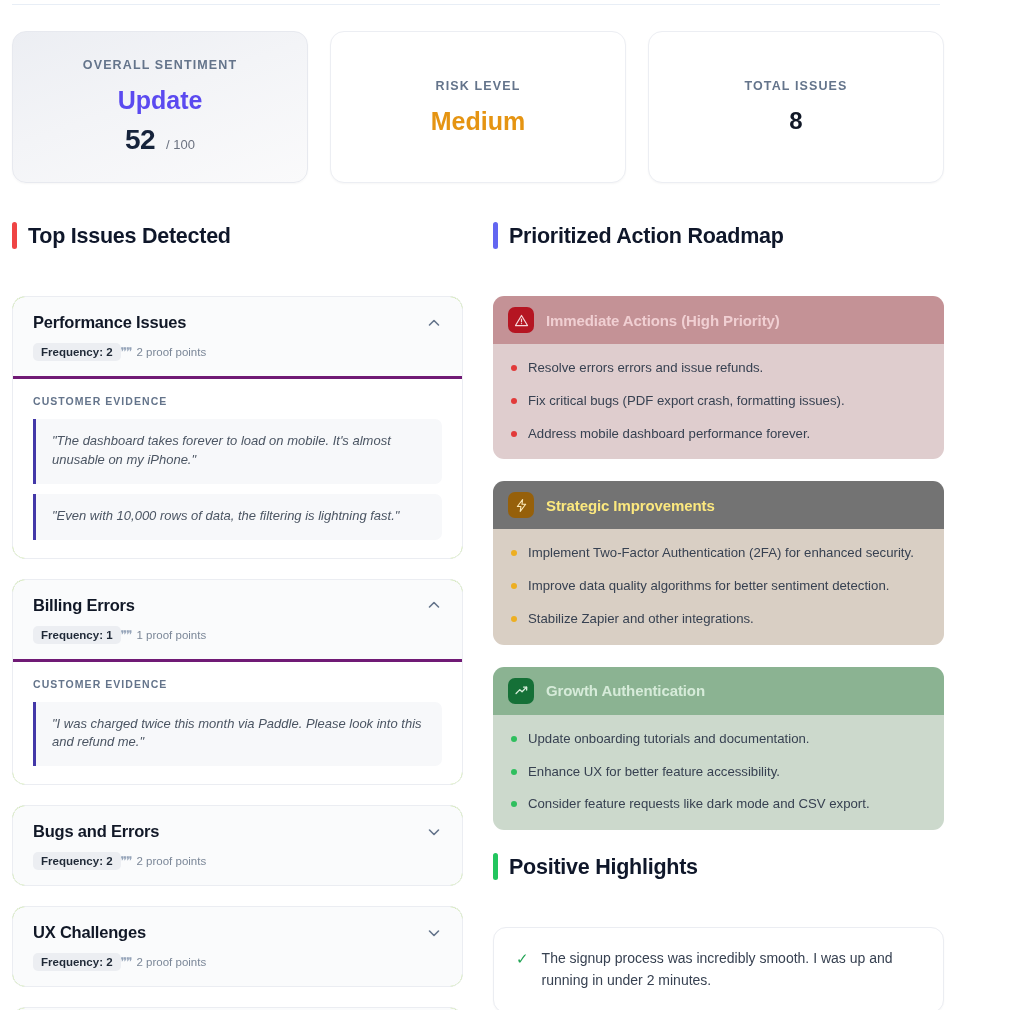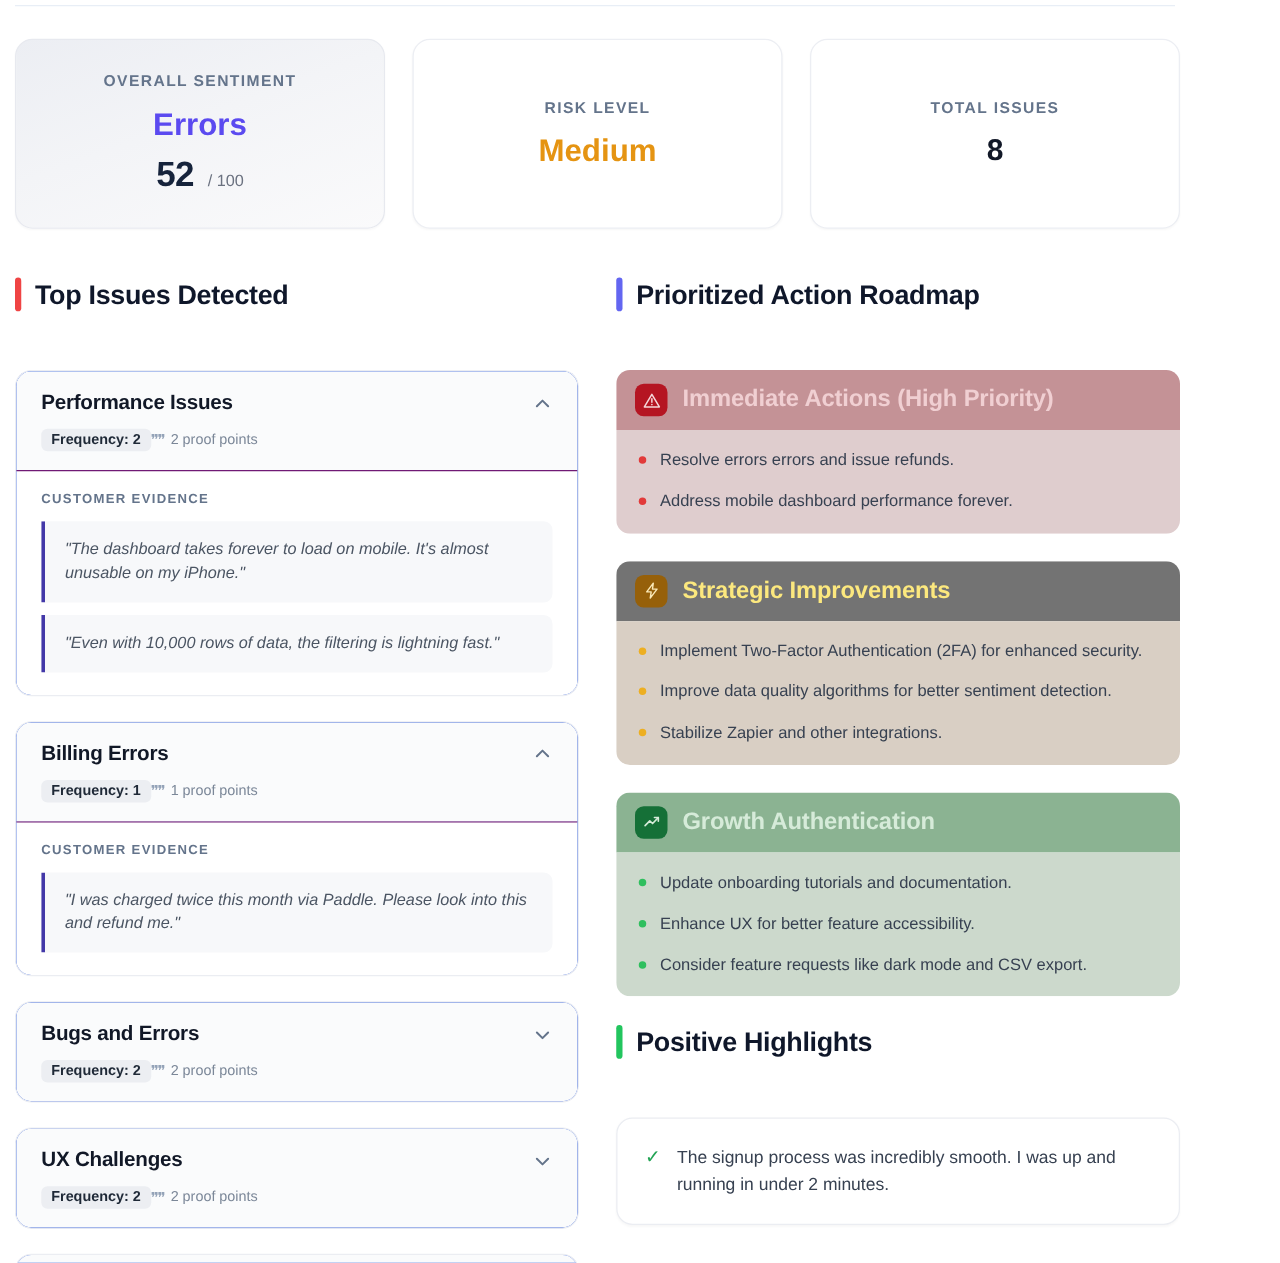--- a/index.html
+++ b/index.html
@@ -108,21 +108,21 @@
     position: absolute;
     top: 222px; left: 493px;
     width: 451px;
   }
 
   
   .issue-list { margin-top: 47px; }
   .issue-card {
     border: 1px solid #ebedf2;
     border-radius: 13px;
-    background: #1d4ed8;
+    background: #84cc16;
     margin-bottom: 16px;
     overflow: hidden;
     margin-top: 20px;
   }
   .issue-head {
     padding: 16px 20px 15px 20px;
     background: #fafbfc;
     cursor: pointer;
     position: relative;
   }
@@ -162,21 +162,21 @@
     font-size: 11.5px;
     color: #7b8798;
   }
   .quote-glyph {
     font-size: 12px;
     color: #94a3b8;
     line-height: 1;
     letter-spacing: -1px;
   }
   .issue-body {
-    border-top: 1px solid #701a75;
+    border-top: 3px solid #701a75;
     background: #ffffff;
     padding: 16px 20px 18px 20px;
   }
   .evidence-label {
     font-size: 10.5px;
     font-weight: 700;
     letter-spacing: .1em;
     color: #64748b;
     text-transform: uppercase;
     margin-bottom: 12px;
@@ -210,21 +210,21 @@
   .road-badge {
     width: 26px; height: 26px;
     border-radius: 7px;
     display: flex;
     align-items: center;
     justify-content: center;
     flex: 0 0 auto;
   }
   .road-badge svg { display: block; }
   .road-title {
-    font-size: 19px;
+    font-size: 15px;
     font-weight: 700;
     letter-spacing: -0.1px;
   }
   .road-body { padding: 14px 18px 16px 18px; }
   .road-item {
     display: flex;
     gap: 11px;
     font-size: 13.2px;
     color: #374151;
     line-height: 1.5;
@@ -285,21 +285,21 @@
 <body>
 
 <div class="page">
 
   <div class="top-divider"></div>
 
   <div class="metrics">
 
     <div class="metric-card featured">
       <div class="metric-label">OVERALL SENTIMENT</div>
-      <div class="metric-value sentiment">Errors</div>
+      <div class="metric-value sentiment">Update</div>
       <div class="metric-score">
         <span class="num">52</span>
         <span class="den">/ 100</span>
       </div>
     </div>
 
     <div class="metric-card">
       <div class="metric-label">RISK LEVEL</div>
       <div class="metric-value risk">Medium</div>
     </div>
@@ -434,20 +434,24 @@
           </div>
           <div class="road-title">Immediate Actions (High Priority)</div>
         </div>
         <div class="road-body">
           <div class="road-item">
               <span class="dot"></span>
               <span>Resolve errors errors and issue refunds.</span>
             </div>
           <div class="road-item">
               <span class="dot"></span>
+              <span>Fix critical bugs (PDF export crash, formatting issues).</span>
+            </div>
+          <div class="road-item">
+              <span class="dot"></span>
               <span>Address mobile dashboard performance forever.</span>
             </div>
         </div>
       </div>
 
       <div class="road-card t-strategic">
         <div class="road-head">
           <div class="road-badge">
             <svg width="15" height="15" viewBox="0 0 16 16" fill="none">
                 <path d="M9.2 1.6L3.6 9.1H7.4L6.6 14.4L12.4 6.7H8.5L9.2 1.6Z" stroke="#fbe9b8" stroke-width="1.2" stroke-linejoin="round" fill="none"></path>

